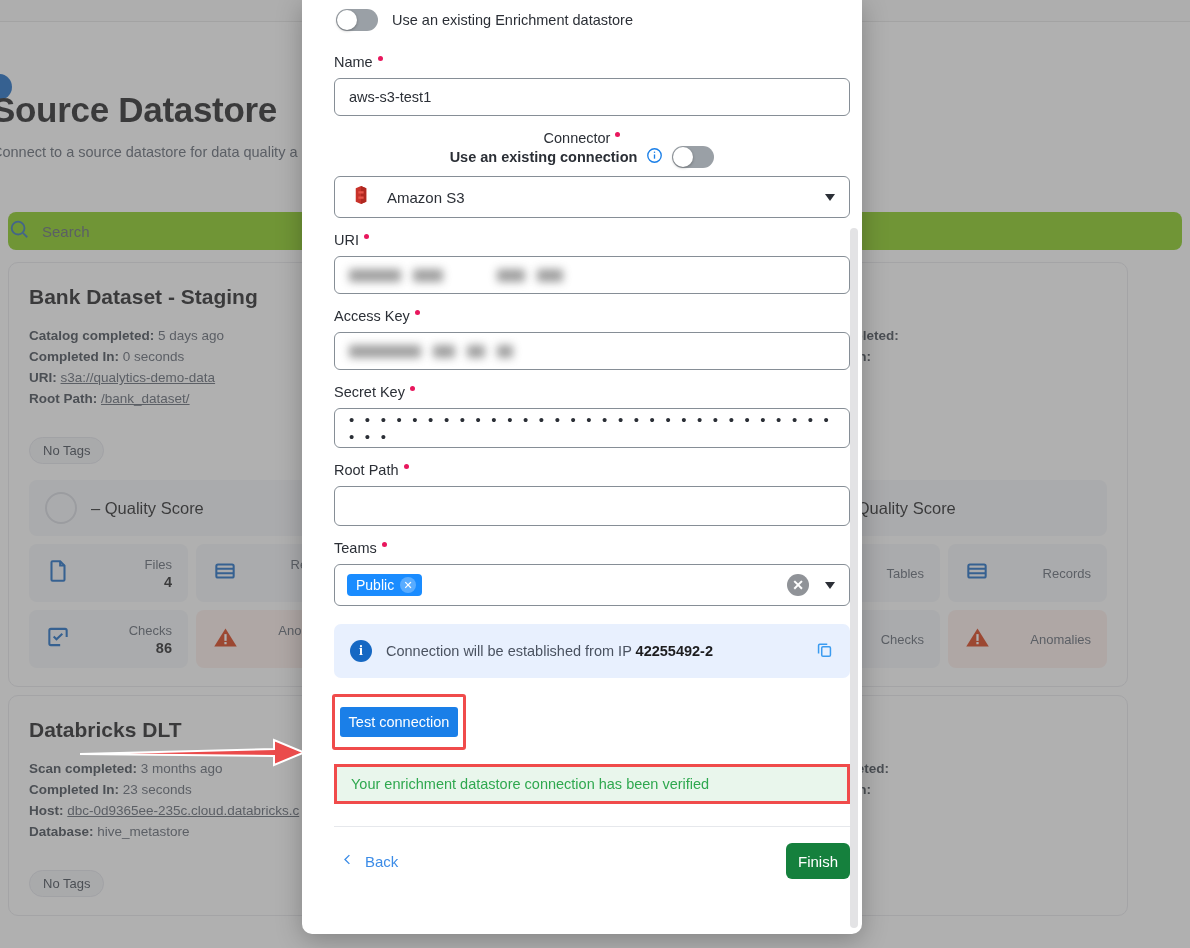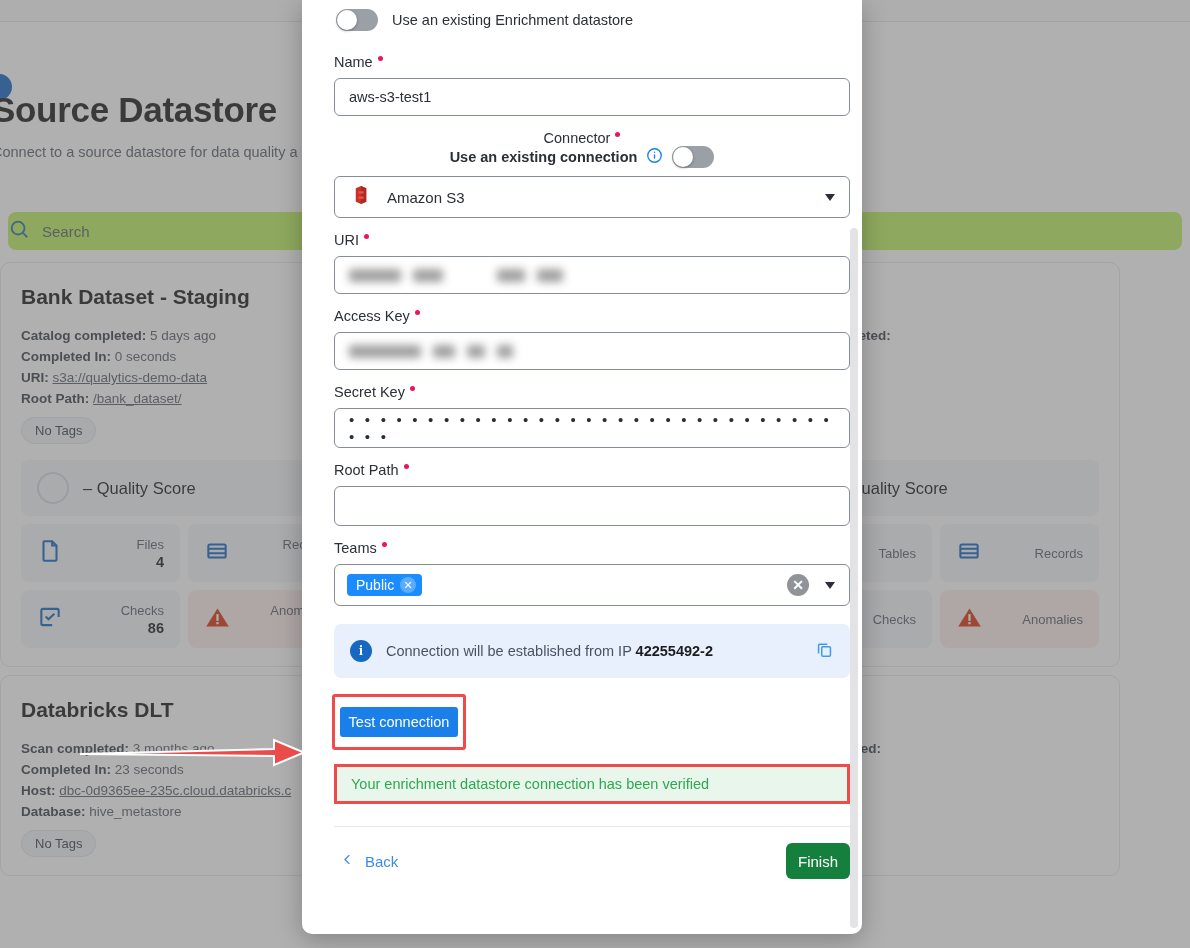--- a/index.html
+++ b/index.html
@@ -47,49 +47,49 @@
   }
   #bg-searchbar {
     position: absolute; top: 208px; left: 0; right: 0; height: 46px;
     background: #ffffff;
     display: flex; align-items: center;
   }
   .search-wrap {
     position: absolute; left: 8px; top: 4px;
     display: flex; align-items: center; gap: 12px;
     width: 1174px; height: 38px;
-    border-radius: 8px; background: #bef264;
+    border-radius: 8px; background: #84cc16;
   }
   .search-ph { font-size: 15px; color: #5d6470; }
 
   .bg-grid {
     position: absolute; top: 262px; left: 0; width: 1190px;
   }
-  .bg-row { display: flex; gap: 8px; padding: 0 0 8px 0; }
+  .bg-row { display: flex; gap: 8px; padding: 0 0 8px 8px; }
   .bg-card {
     background: #ffffff;
     border: 1px solid #e8e8ec;
     border-radius: 10px;
     padding: 22px 20px 18px 20px;
     position: relative;
     flex: 0 0 auto;
   }
   .card-w1 { width: 368px; }
   .card-title {
     font-size: 21px; font-weight: 700; color: #1d1d1f;
     margin: 0 0 16px 0; white-space: nowrap; overflow: hidden;
     max-width: 270px; text-overflow: ellipsis;
   }
   .card-meta { font-size: 13.5px; line-height: 21px; color: #5d6470; }
   .card-meta b { color: #3f4650; font-weight: 700; }
   .card-meta a, .meta-link {
     color: #5d6470; text-decoration: underline;
   }
   .tag-pill {
-    display: inline-block; margin-top: 8px;
+    display: inline-block; margin-top: 28px;
     padding: 5px 13px; border-radius: 20px;
     background: #f2f3f6; border: 1px solid #e2e4ea;
     font-size: 13px; color: #3f4650;
   }
   .qs-row {
     margin-top: 16px; height: 56px; border-radius: 8px;
     background: #f4f6f9; display: flex; align-items: center;
     padding: 0 16px; gap: 14px; position: relative;
   }
   .qs-ring {

